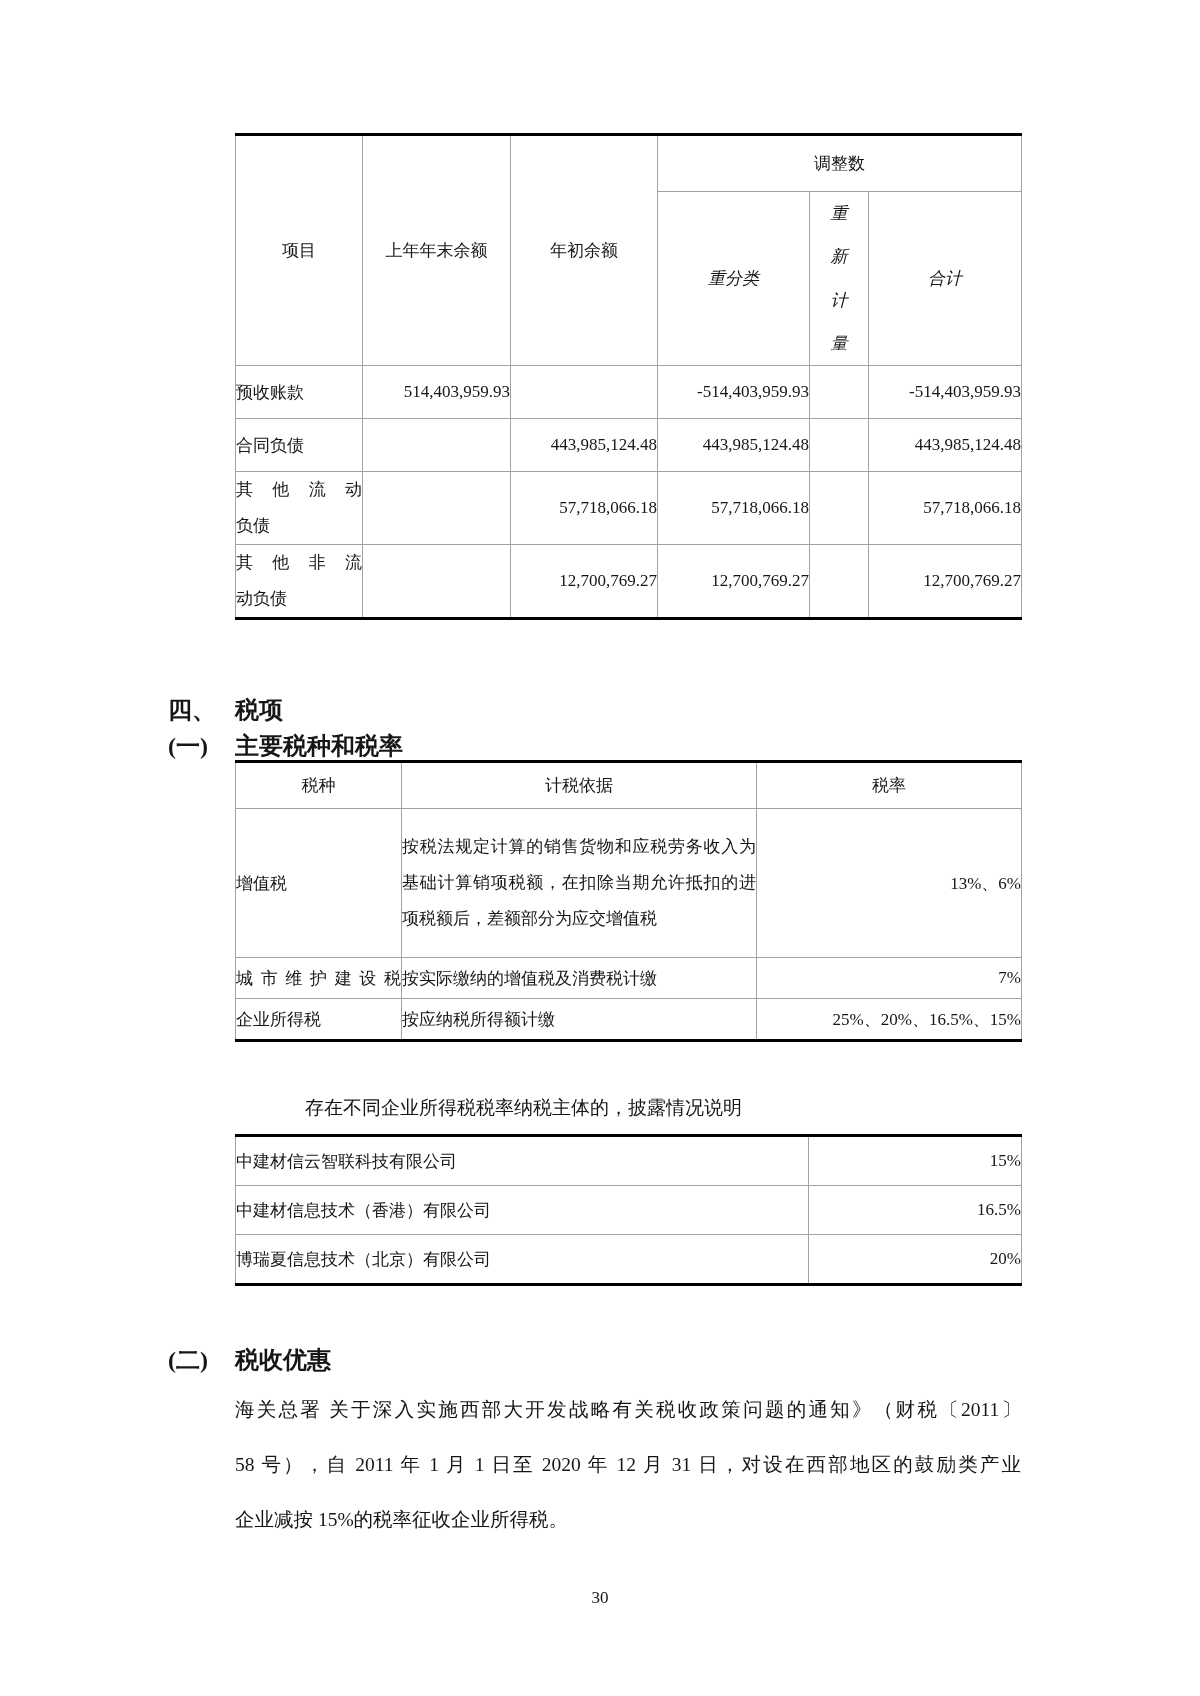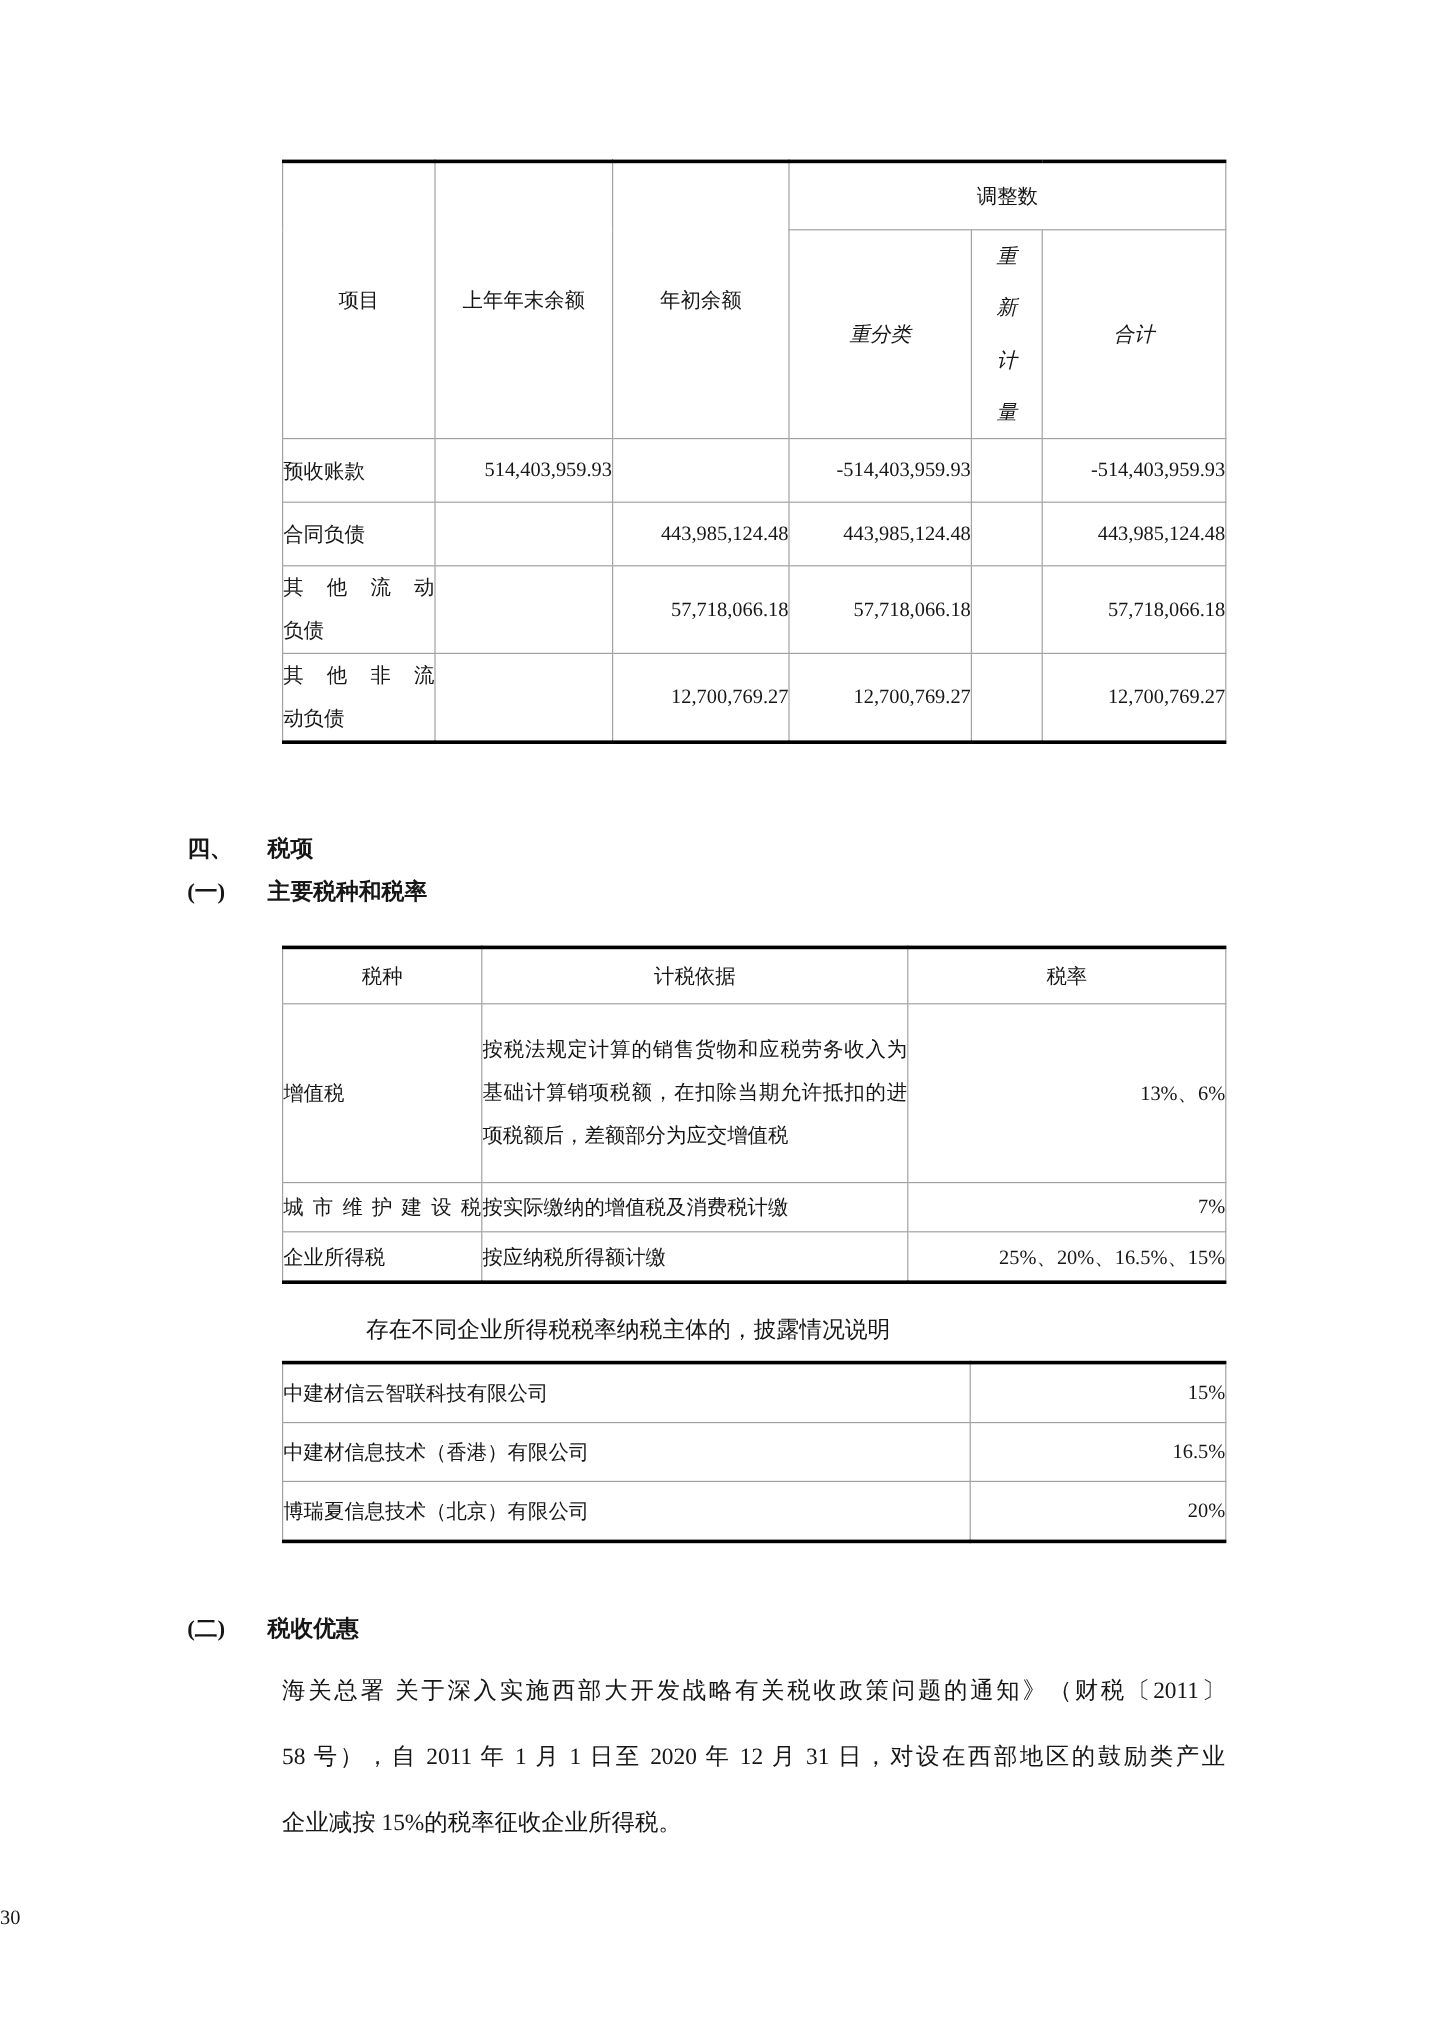--- a/index.html
+++ b/index.html
@@ -39,30 +39,30 @@
   
   .vtext {
     width: 1.15em;
     margin: 0 auto;
     line-height: 2.55;
     text-align: center;
     word-break: break-all;
   }
 
   
-  .sec { position: absolute; left: 156px; font-weight: bold; font-size: 19px; white-space: nowrap; }
+  .sec { position: absolute; left: 168px; font-weight: bold; font-size: 24px; white-space: nowrap; }
   .sec-num { display: inline-block; width: 67px; }
   .note-line { position: absolute; left: 305px; font-size: 19px; white-space: nowrap; }
 
   
   .para { position: absolute; left: 235px; width: 786px; font-size: 19.5px; }
   .para .pline { line-height: 55px; height: 55px; white-space: nowrap; }
   .para .pline.j { white-space: normal; text-align: justify; text-align-last: justify; }
 
-  .pagenum { position: absolute; left: 0; width: 1200px; text-align: left; font-size: 17px; }
+  .pagenum { position: absolute; left: 0; width: 1200px; text-align: center; font-size: 17px; }
 
   
   .h-adjspan td { height: 55px; }
   .h-hdr2 td    { height: 170px; font-style: italic; }
   .r52 td { height: 52px; }
   .r72 td { height: 72px; margin-left: 38px; }
   .t-hdr td { height: 45px; }
   .t-r1  td { height: 148px; }
   .t-r40 td { height: 40px; }
   .e-hdr td { height: 41px; }
@@ -147,21 +147,21 @@
       </table>
   </div>
 
   <div class="sec" style="top:694px;">
     <span class="sec-num">四、</span><span>税项</span>
   </div>
   <div class="sec" style="top:730px;">
     <span class="sec-num">(一)</span><span>主要税种和税率</span>
   </div>
 
-  <div class="abs" style="left:235px; top:760px;margin-top:28px;">
+  <div class="abs" style="left:235px; top:760px;">
     <table class="fin">
       <colgroup>
         <col style="width:166px">
           <col style="width:355px">
           <col style="width:265px">
       </colgroup>
       <tbody>
           <tr class="t-hdr">
         <td class="c">税种</td>
         <td class="c">计税依据</td>

